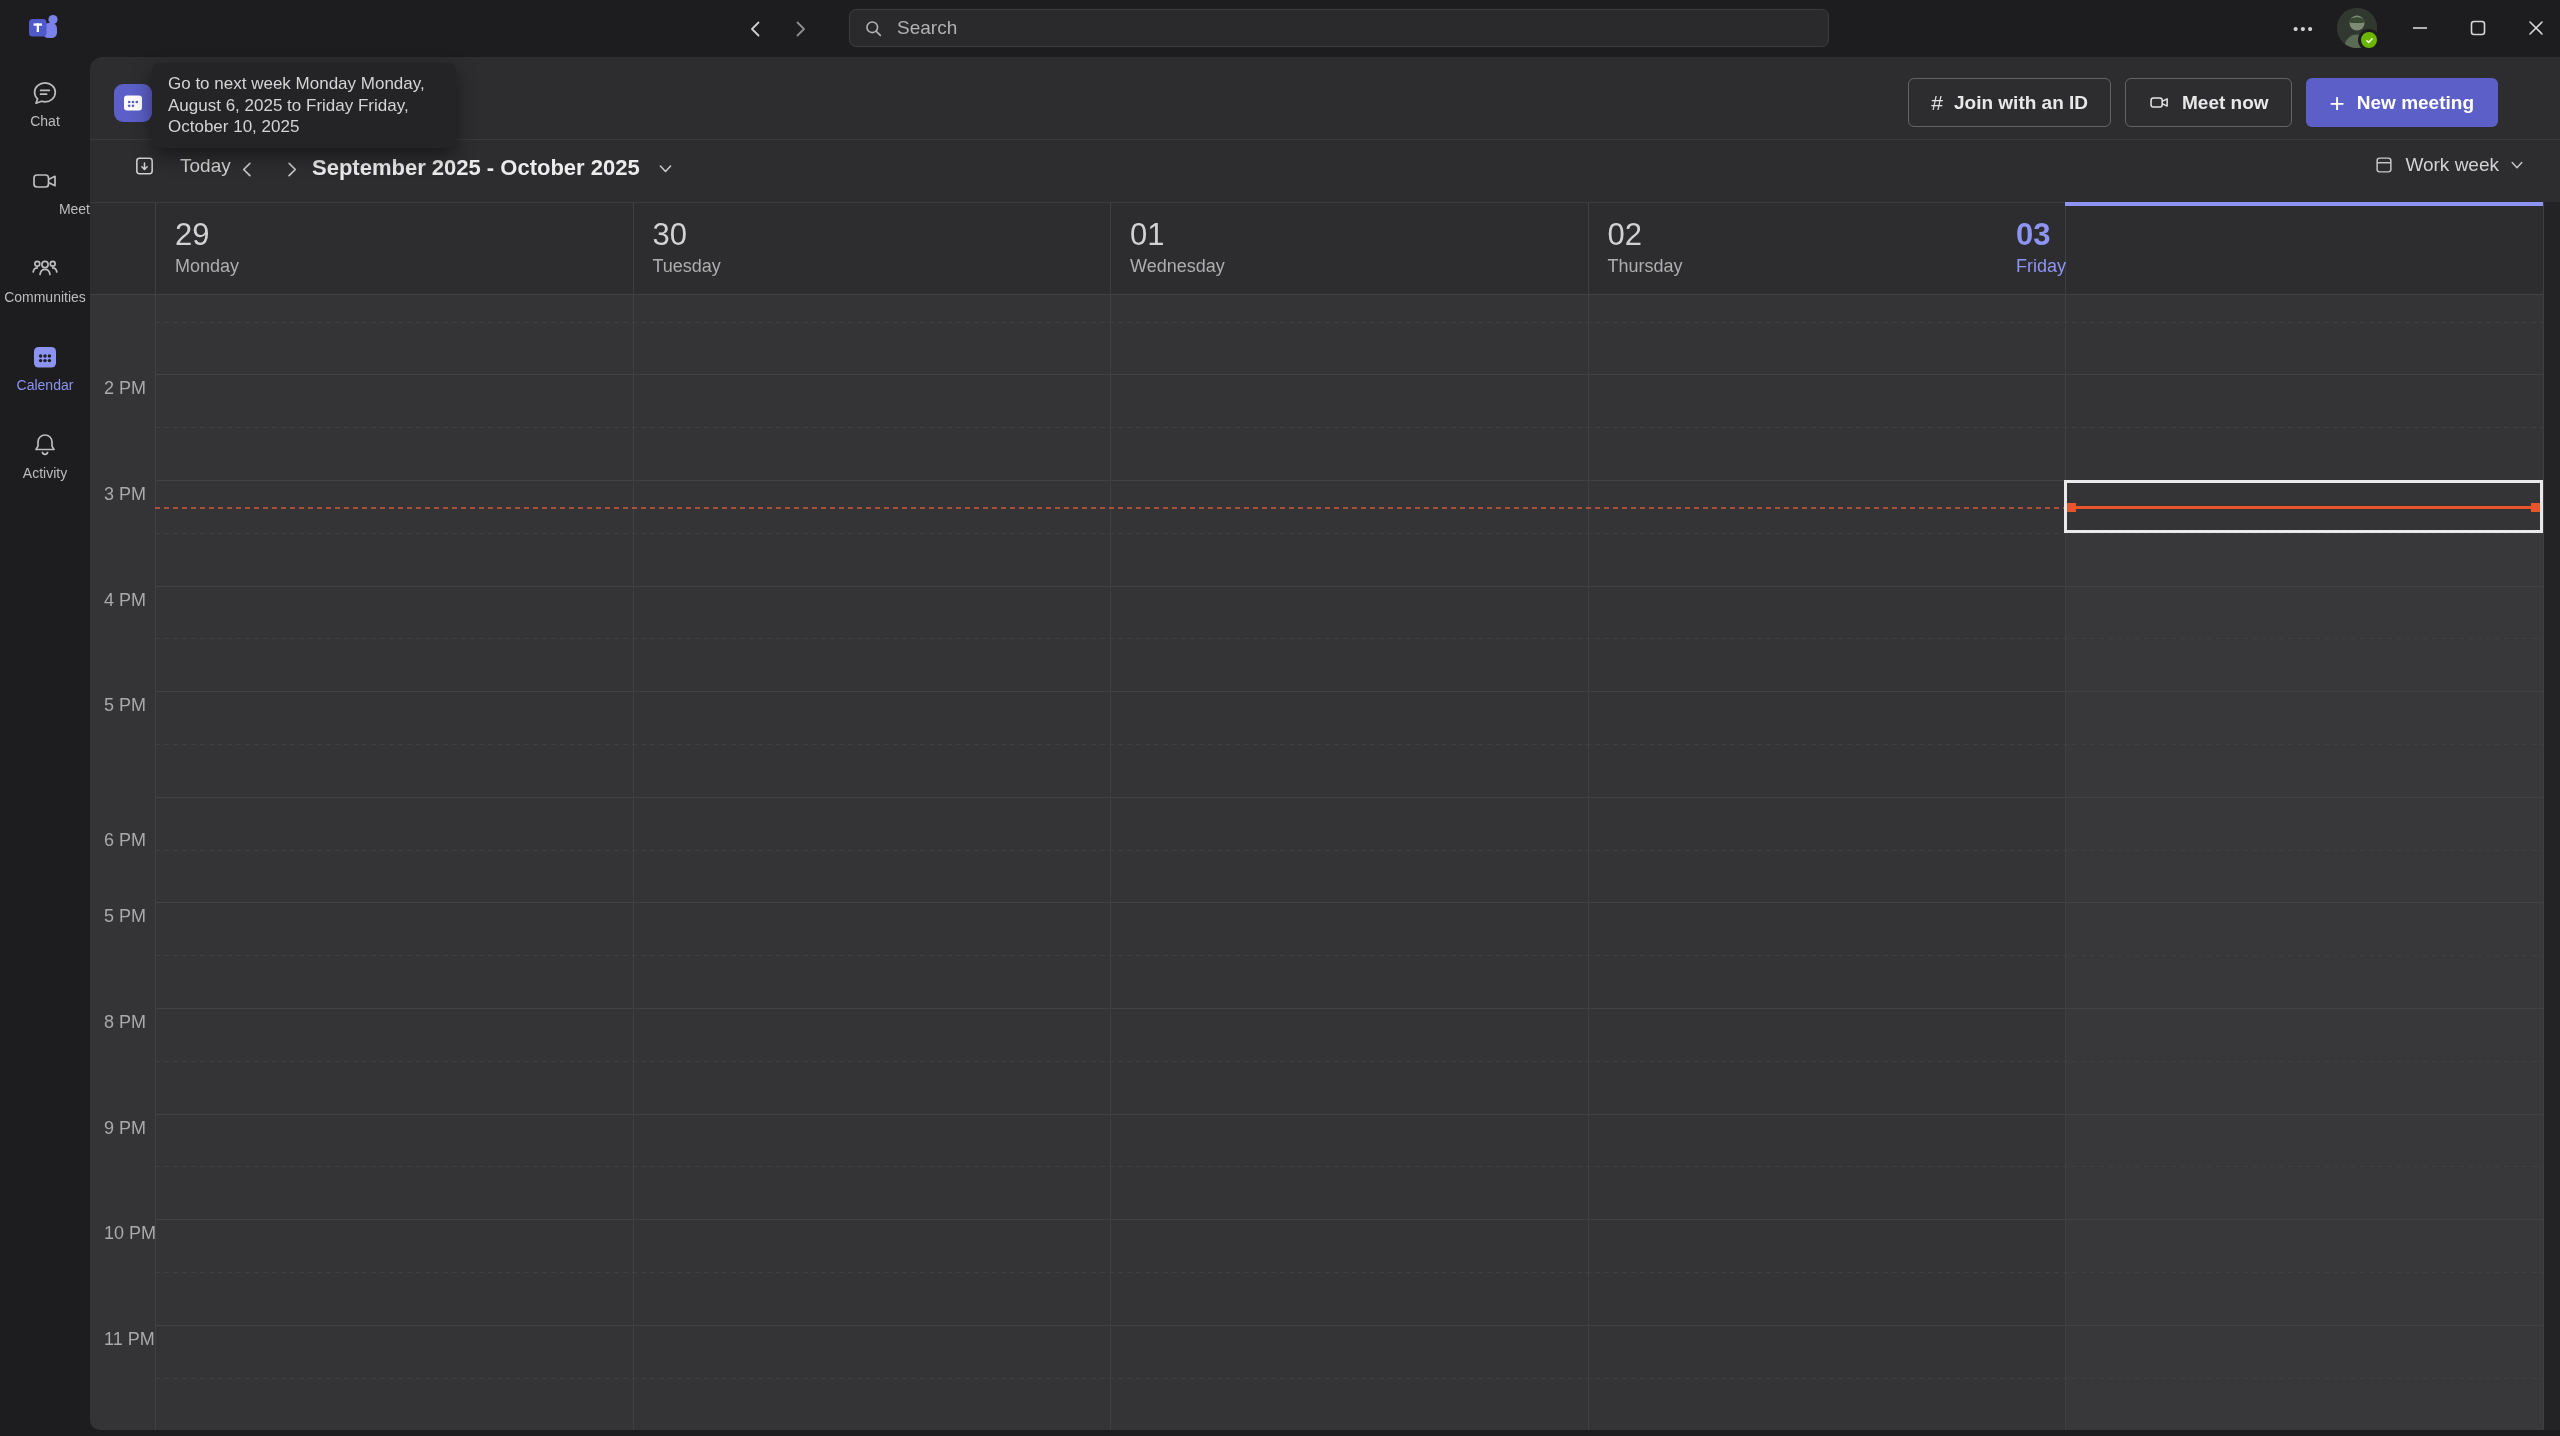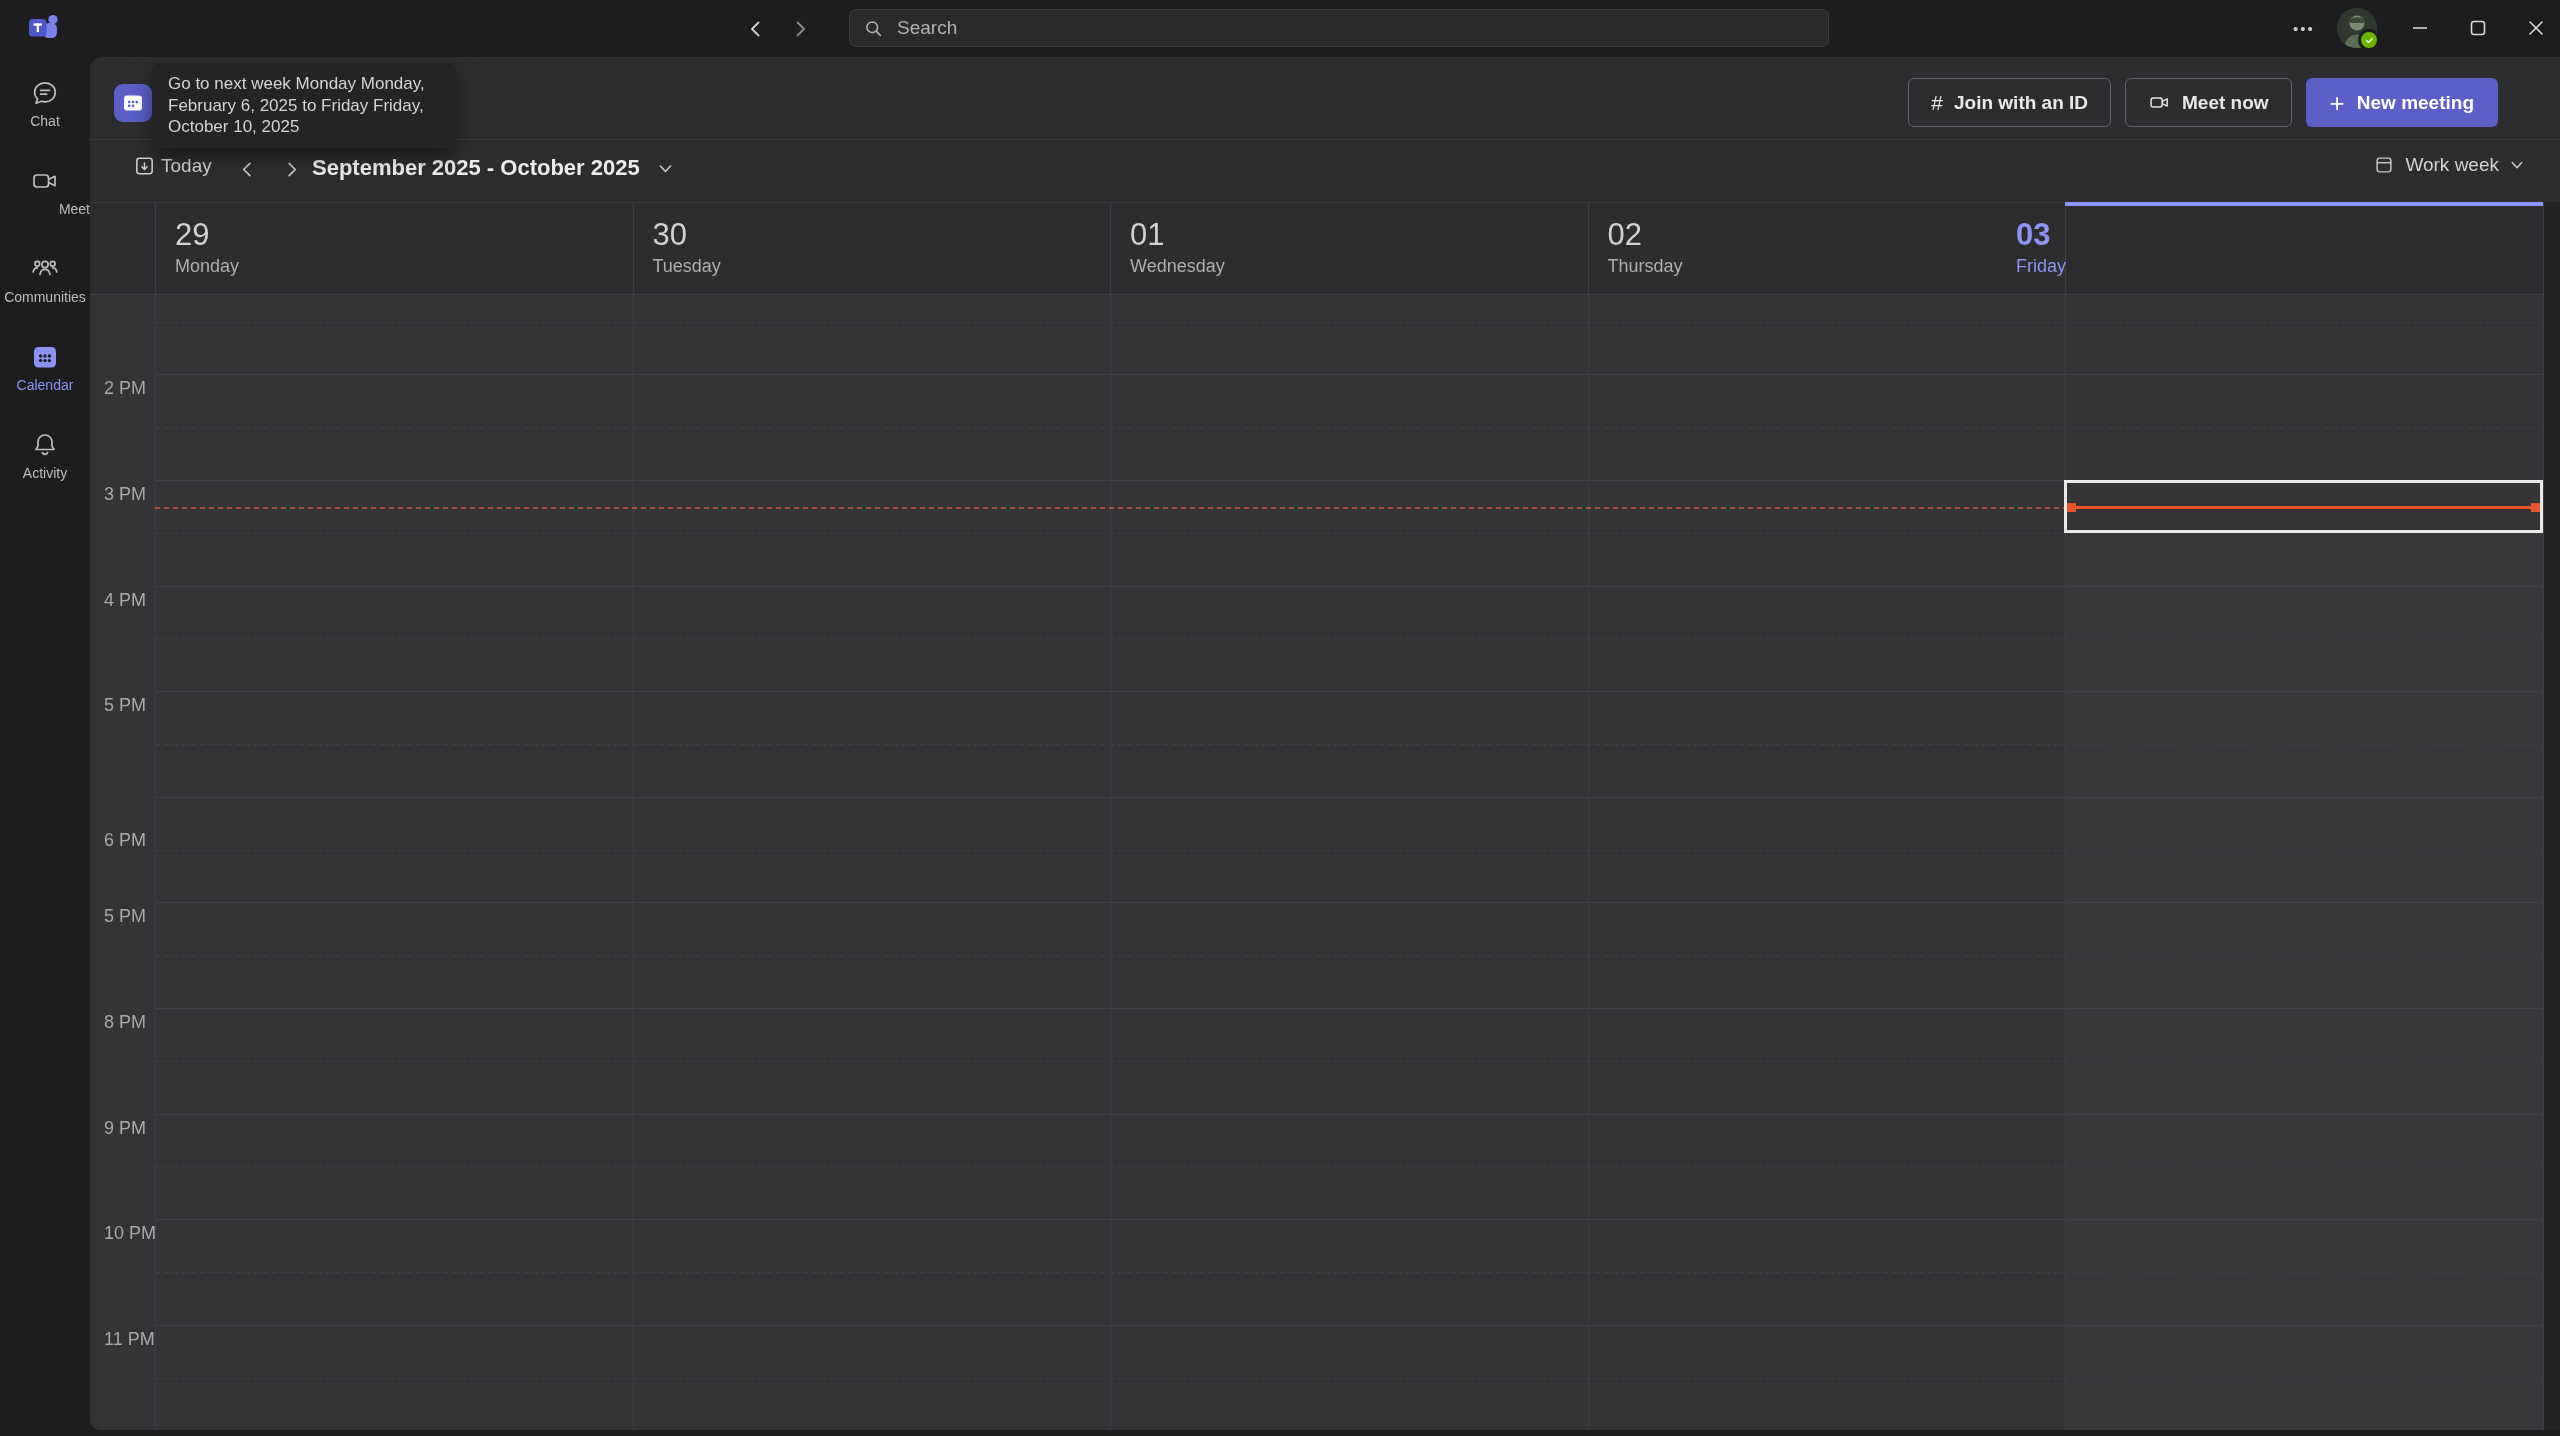--- a/index.html
+++ b/index.html
@@ -47,21 +47,21 @@
        font-size:19px;font-weight:600;color:#e8e8e8;cursor:pointer;box-sizing:border-box;}
   .btn.outline{border:1px solid #63636a;background:transparent;padding:0 22px;}
   .btn.primary{background:var(--accent,#5b5fc7);color:#fff;padding:0 24px;}
   .btn .glyph-hash{font-size:21px;font-weight:400;margin-right:11px;color:#e2e2e2;}
   .btn .glyph-plus{font-size:26px;font-weight:400;margin-right:12px;line-height:0;}
   .btn .bicon{margin-right:11px;display:flex;}
   #actions-divider{left:90px;top:139px;width:2470px;height:1px;background:#39393b;}
 
   
   #toolbar{left:90px;top:140px;width:2470px;height:62px;}
-  #today-btn{position:absolute;left:43px;top:14px;display:flex;align-items:center;gap:5px;color:#d2d2d2;
+  #today-btn{position:absolute;left:43px;top:14px;display:flex;align-items:center;gap:24px;color:#d2d2d2;
              font-size:19px;cursor:pointer;}
   .tb-chev{position:absolute;top:14px;width:30px;height:30px;display:flex;align-items:center;justify-content:center;cursor:pointer;}
   #date-range{position:absolute;left:222px;top:15px;display:flex;align-items:center;gap:17px;cursor:pointer;}
   #date-range .t{font-size:22px;font-weight:700;color:#ececec;}
   #view-switcher{position:absolute;right:35px;top:14px;display:flex;align-items:center;gap:10px;
              color:#d2d2d2;font-size:19px;cursor:pointer;}
 
   
   #cal{left:0;top:0;width:2560px;height:1436px;pointer-events:none;}
   #cal *{pointer-events:auto;}
@@ -212,21 +212,21 @@
   <div class="abs" id="app-icon">
     <svg width="24" height="24" viewBox="0 0 24 24">
         <rect x="3" y="4.5" width="18" height="15" rx="3" fill="#fff"></rect>
         <circle cx="8.2" cy="11" r="1.35" fill="#5b5fc7"></circle>
         <circle cx="12" cy="11" r="1.35" fill="#5b5fc7"></circle>
         <circle cx="15.8" cy="11" r="1.35" fill="#5b5fc7"></circle>
         <circle cx="8.2" cy="14.8" r="1.35" fill="#5b5fc7"></circle>
         <circle cx="12" cy="14.8" r="1.35" fill="#5b5fc7"></circle>
       </svg>
   </div>
-  <div class="abs" id="tooltip">Go to next week Monday Monday, February 6, 2025 to Friday Friday, October 10, 2025</div>
+  <div class="abs" id="tooltip">Go to next week Monday Monday, August 6, 2025 to Friday Friday, October 10, 2025</div>
 
   <div class="abs" id="action-buttons">
     <div class="btn outline">
       <span class="glyph-hash">#</span>
       <span>Join with an ID</span>
     </div>
     <div class="btn outline">
       <span class="bicon">
         <svg width="23" height="23" viewBox="0 0 30 30">
             <rect x="4" y="9" width="14.5" height="12" rx="3" fill="none" stroke="#e2e2e2" stroke-width="2"></rect>

